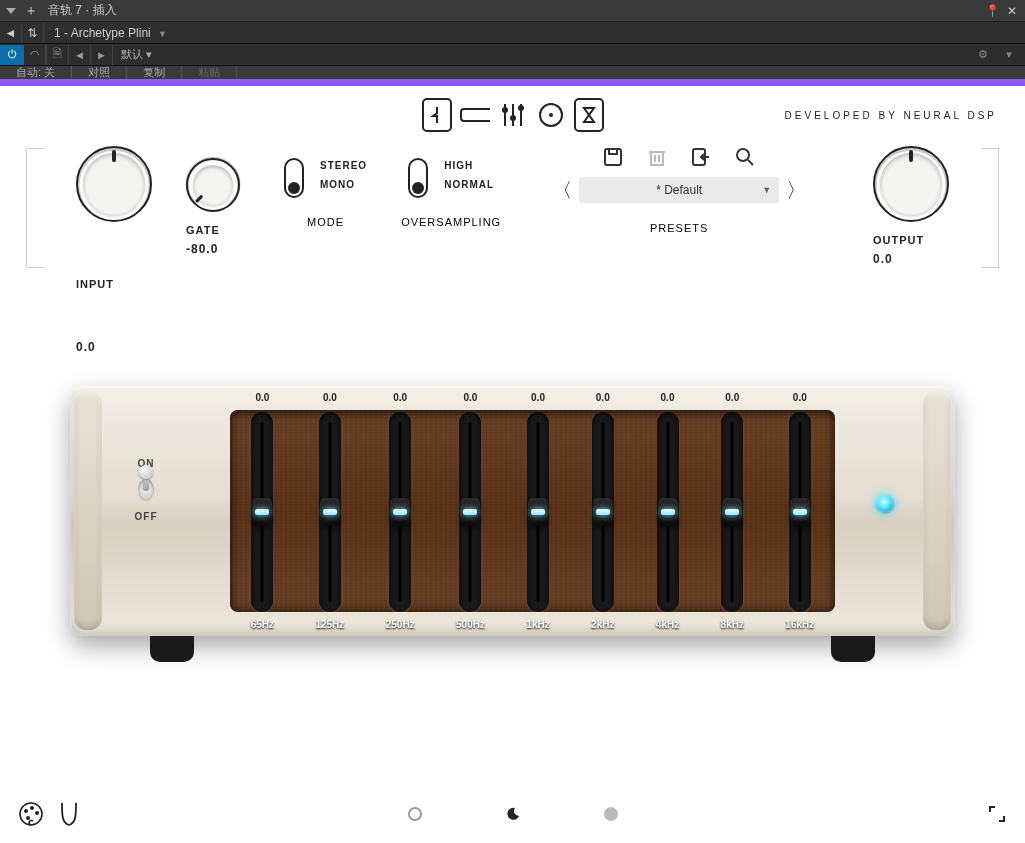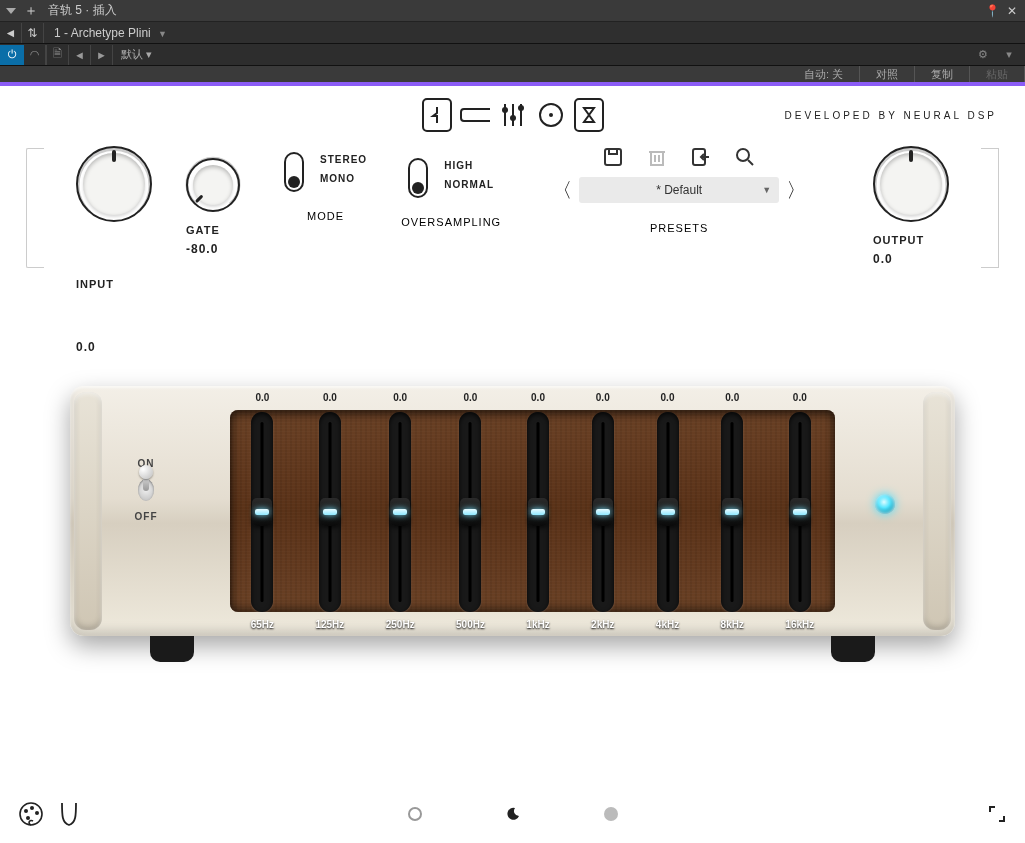--- a/index.html
+++ b/index.html
@@ -18,21 +18,21 @@
 .hostrow .dd { font-size:9px; margin-left:4px; color:#888;}
 
 .toolrow { height:22px; background:#2d2d2d; border-bottom:1px solid #111; display:flex; align-items:center; color:#bbb; font-size:11px;}
 .toolrow .power { width:24px; height:20px; background:#0a6ea8; display:flex; align-items:center; justify-content:center; color:#fff; cursor:pointer;}
 .toolrow .ico { width:22px; display:flex; align-items:center; justify-content:center; cursor:pointer; color:#999; border-right:1px solid #444; height:20px;}
 .toolrow .sep { width:1px; height:20px; background:#444;}
 .toolrow .default { padding:0 8px; color:#aaa;}
 .toolrow .spacer { flex:1; }
 .toolrow .gear { width:20px; text-align:center; cursor:pointer; color:#888; margin-right:6px;}
 
-.tabrow { height:20px; background:#3a3a3a; border-bottom:4px solid #8b5cf6; display:flex; align-items:center; color:#aaa; font-size:11px;justify-content:flex-end;}
+.tabrow { height:20px; background:#3a3a3a; border-bottom:7px solid #8b5cf6; display:flex; align-items:center; color:#aaa; font-size:11px;}
 .tabrow .tab { padding:0 16px; height:100%; display:flex; align-items:center; border-right:1px solid #555; cursor:pointer;}
 .tabrow .tab.dim { color:#666;}
 
 
 .plugin { height:calc(843px - 86px); background:#fff; position:relative; }
 
 
 .devlabel { position:absolute; top:24px; right:28px; letter-spacing:3px; font-size:10px; color:#222; font-weight:400;}
 
 
@@ -117,21 +117,21 @@
 .dot.fill { background:#bbb;}
 .bottombar .r { margin-left:auto; }
 .full { width:20px; height:20px; cursor:pointer;}
 </style>
 </head>
 <body>
 
 <div class="titlebar">
   <div class="tri"></div>
   <div class="plus">＋</div>
-  <div>音轨 5 · 插入</div>
+  <div>音轨 7 · 插入</div>
   <div class="spacer"></div>
   <div class="pin">📍</div>
   <div class="close">✕</div>
 </div>
 
 <div class="hostrow">
   <div class="btn">◄</div>
   <div class="btn">⇅</div>
   <div class="pluginname">
     <span>1 - Archetype Plini</span>
@@ -222,21 +222,21 @@
         <svg class="arc" viewBox="0 0 62 62">
             <path d="M14 50 A 26 26 0 1 1 48 50" stroke="#ccc" stroke-width="3" fill="none"></path>
           </svg>
         <div class="knob-ring"></div>
           <div class="tick" style="transform:translateX(-50%) rotate(-135deg); transform-origin:50% 24px;"></div>
       </div>
       <div class="klabel">GATE</div>
       <div class="kval">-80.0</div>
     </div>
 
-    <div class="switchcol" style="margin-left:44px; margin-top:0;">
+    <div class="switchcol" style="margin-left:44px; margin-top:6px;">
       <div class="swpair">
         <div class="vswitch">
             <div class="thumb bot"></div>
           </div>
         <div class="swlabels">
           <span>STEREO</span>
           <span>MONO</span>
         </div>
       </div>
       <div class="collabel">MODE</div>

